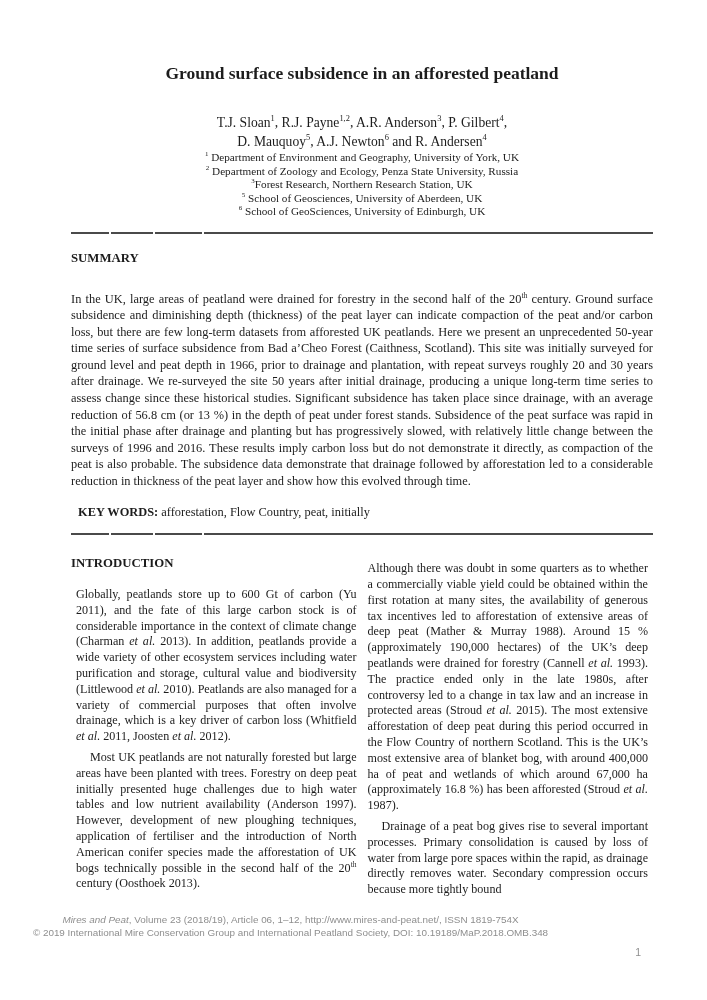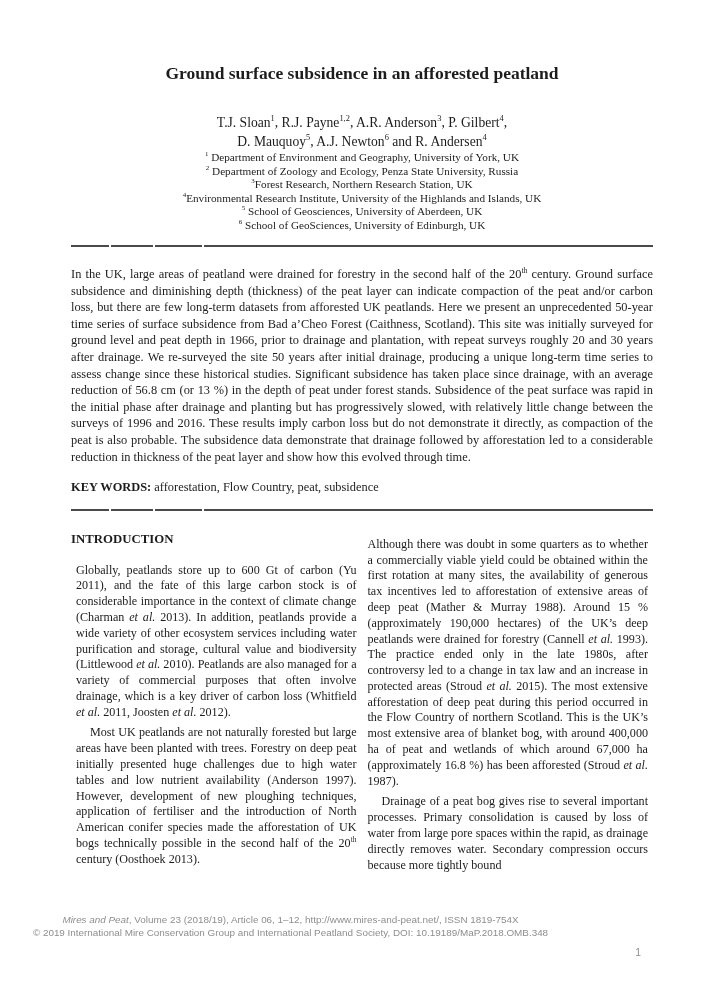--- a/index.html
+++ b/index.html
@@ -56,31 +56,31 @@
   .rule .seg1 { width: 38px; }
   .rule .seg2 { width: 42px; }
   .rule .seg3 { width: 47px; }
   .rule .seg4 { flex: 1; }
   .summary-heading {
     font-weight: bold;
     font-size: 12.8px;
     margin-top: 17px;
   }
   .summary-text {
-    margin-top: 19px;
+    margin-top: 25px;
     font-size: 12.4px;
     line-height: 16.6px;
     text-align: justify;
   }
   .keywords {
     margin-top: 14px;
     font-size: 12.4px;
     line-height: 16.6px;
   }
-  .keywords b { font-weight: bold; }
+  .keywords b { font-weight: bold; margin-left: 7px; }
   .columns {
     display: flex;
     gap: 1px;
     margin-top: 21px;
     height: 346px;
     overflow: hidden;
   }
   .col {
     flex: 1;
     font-size: 12.1px;
@@ -127,37 +127,37 @@
 
     <div class="authors">
       <div>T.J. Sloan<sup>1</sup>, R.J. Payne<sup>1,2</sup>, A.R. Anderson<sup>3</sup>, P. Gilbert<sup>4</sup>,</div>
       <div>D. Mauquoy<sup>5</sup>, A.J. Newton<sup>6</sup> and R. Andersen<sup>4</sup></div>
     </div>
 
     <div class="affiliations">
       <div><sup>1</sup> Department of Environment and Geography, University of York, UK</div>
       <div><sup>2</sup> Department of Zoology and Ecology, Penza State University, Russia</div>
       <div><sup>3</sup>Forest Research, Northern Research Station, UK</div>
-      <div><sup>4</sup>Environmental Research Institute, University of the Highlands and Islands, UK</div>
       <div><sup>5</sup> School of Geosciences, University of Aberdeen, UK</div>
       <div><sup>6</sup> School of GeoSciences, University of Edinburgh, UK</div>
     </div>
 
     <div class="rule">
       <span class="seg1"></span>
         <span class="seg2"></span>
         <span class="seg3"></span>
         <span class="seg4"></span>
     </div>
 
+    <div class="summary-heading">SUMMARY</div>
 
     <p class="summary-text">In the UK, large areas of peatland were drained for forestry in the second half of the 20<sup>th</sup> century. Ground surface subsidence and diminishing depth (thickness) of the peat layer can indicate compaction of the peat and/or carbon loss, but there are few long-term datasets from afforested UK peatlands. Here we present an unprecedented 50-year time series of surface subsidence from Bad a’Cheo Forest (Caithness, Scotland). This site was initially surveyed for ground level and peat depth in 1966, prior to drainage and plantation, with repeat surveys roughly 20 and 30 years after drainage. We re-surveyed the site 50 years after initial drainage, producing a unique long-term time series to assess change since these historical studies. Significant subsidence has taken place since drainage, with an average reduction of 56.8 cm (or 13 %) in the depth of peat under forest stands. Subsidence of the peat surface was rapid in the initial phase after drainage and planting but has progressively slowed, with relatively little change between the surveys of 1996 and 2016. These results imply carbon loss but do not demonstrate it directly, as compaction of the peat is also probable. The subsidence data demonstrate that drainage followed by afforestation led to a considerable reduction in thickness of the peat layer and show how this evolved through time.</p>
 
     <div class="keywords">
-      <b>KEY WORDS:</b><span> afforestation, Flow Country, peat, subsidence</span>
+      <b>KEY WORDS:</b><span> afforestation, Flow Country, peat, initially</span>
     </div>
 
     <div class="rule">
       <span class="seg1"></span>
         <span class="seg2"></span>
         <span class="seg3"></span>
         <span class="seg4"></span>
     </div>
 
     <div class="columns">

